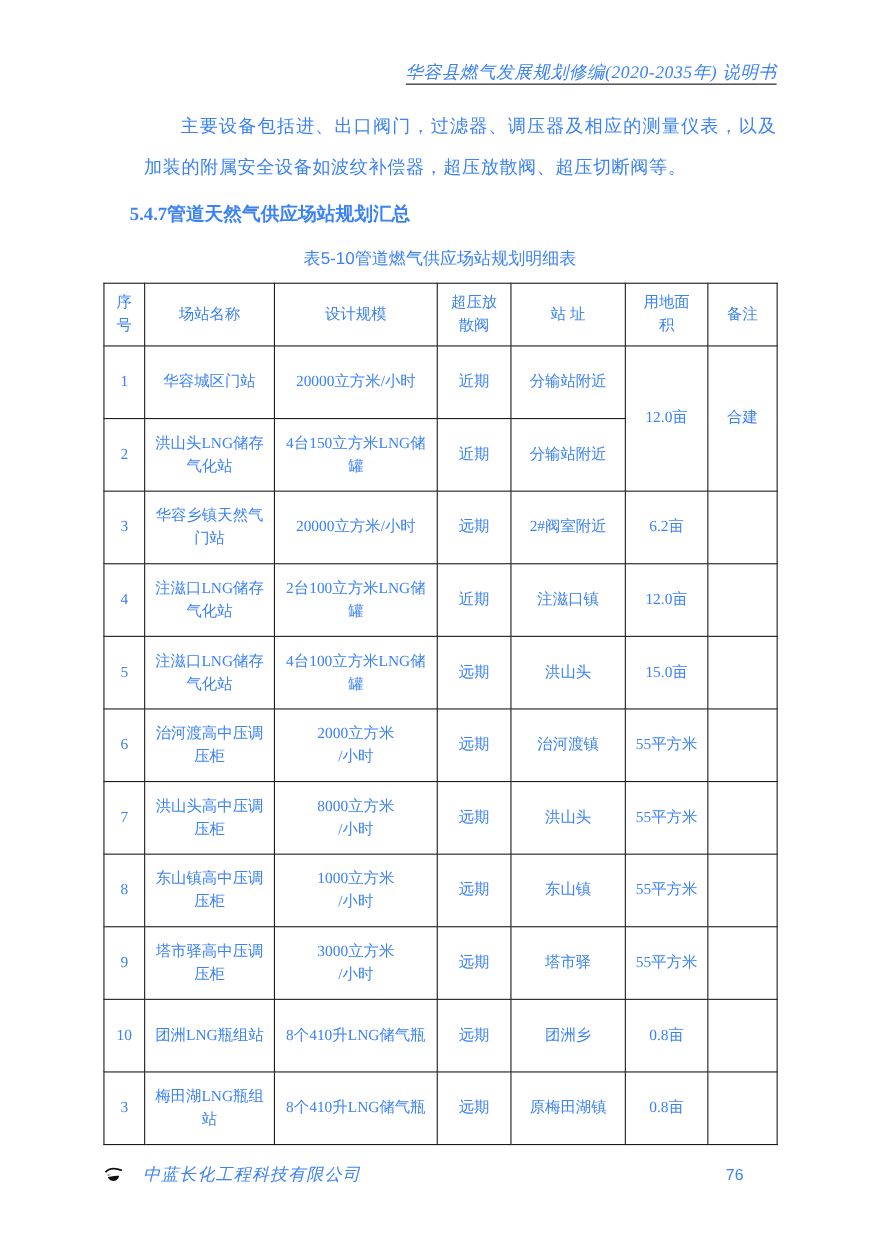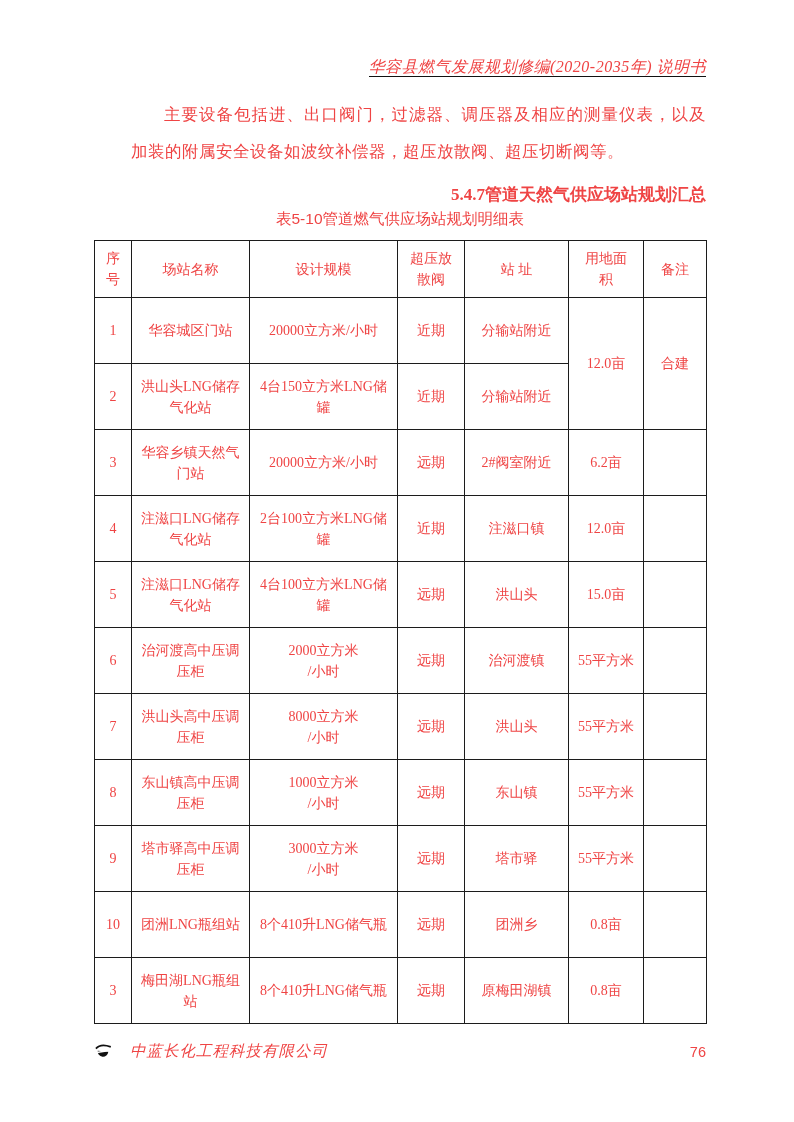--- a/index.html
+++ b/index.html
@@ -3,21 +3,21 @@
 <meta charset="utf-8">
 <style>
   * { margin: 0; padding: 0; box-sizing: border-box; }
   html, body { background: #e8e8e8; }
   .page {
     position: relative;
     width: 794px;
     height: 1122px;
     margin: 0 auto;
     background: #ffffff;
-    color: #ef4444;
+    color: #3b82f6;
     font-family: "Liberation Serif", "DejaVu Serif", serif;
     overflow: hidden;
     padding: 56px 88px 0 94px;
   }
   
   .doc-header {
     text-align: right;
     font-size: 16px;
     font-style: italic;
     line-height: 22px;
@@ -37,27 +37,26 @@
     letter-spacing: 0.5px;
     margin-left: 37px;
   }
   
   .section-heading {
     margin-top: 13px;
     margin-left: 24px;
     font-size: 17px;
     font-weight: bold;
     line-height: 24px;
-    text-align: right;
   }
   .sec-num { font-family: "Liberation Serif", serif; }
   .sec-title { font-family: "Liberation Sans", "DejaVu Sans", sans-serif; }
   
   .table-title {
-    margin-top: 2px;
+    margin-top: 19px;
     text-align: center;
     font-family: "Liberation Sans", "DejaVu Sans", sans-serif;
     font-size: 15.5px;
     line-height: 20px;
   }
   
   table.plan-table {
     margin-top: 11px;
     width: 612px;
     border-collapse: collapse;
@@ -95,20 +94,21 @@
   }
   .footer-left { display: flex; align-items: center; gap: 18px; }
   .logo-icon { display: inline-block; width: 18px; height: 17px; }
   .company-name {
     font-style: italic;
     font-size: 15.5px;
     letter-spacing: 1px;
   }
   .page-number {
     margin-left: auto;
+    margin-right: 30px;
     font-family: "Liberation Sans", "DejaVu Sans", sans-serif;
     font-size: 14.5px;
   }
 </style>
 </head>
 <body>
 
 <div class="page">
 
   <div class="doc-header">

